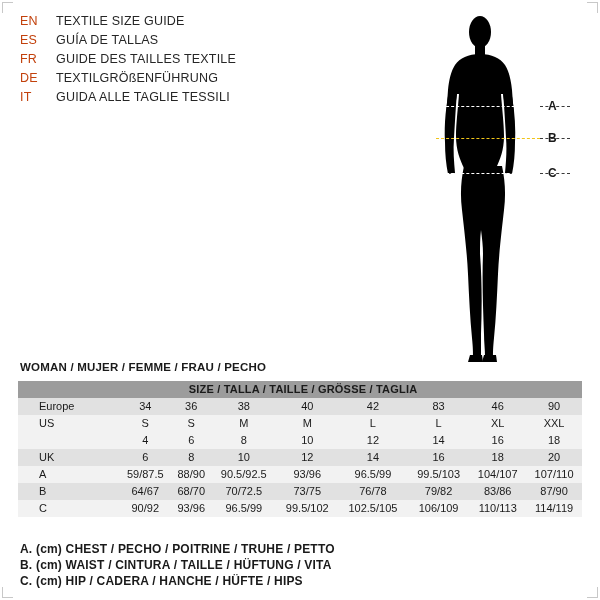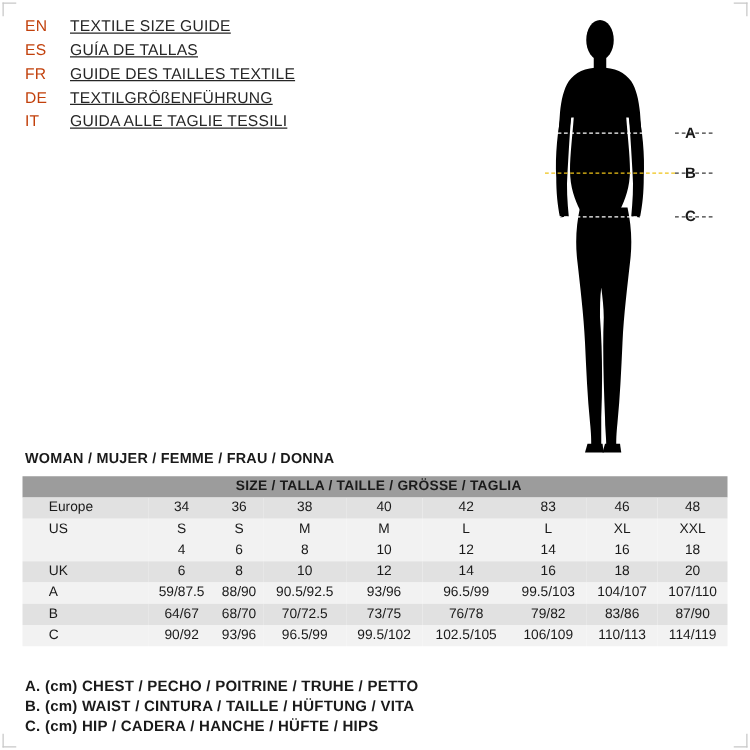--- a/index.html
+++ b/index.html
@@ -35,21 +35,20 @@
     font-size: 12.5px;
     letter-spacing: 0.2px;
   }
   .lang-code {
     width: 36px;
     flex: 0 0 36px;
     color: #c2410c;
   }
   .lang-text {
     color: #262626;
-    text-decoration: underline;
   }
 
   
   .figure-area {
     position: absolute;
     left: 380px;
     top: 8px;
     width: 215px;
     height: 360px;
   }
@@ -261,38 +260,38 @@
 
     <div class="measure-line" style="top:130px; left:56px; width:104px;"></div>
     <div class="measure-line" style="top:130px; left:160px; width:30px; border-top-color:#3a3a3a;"></div>
     <span class="measure-label" style="top:123px;">B</span>
 
     <div class="measure-line white" style="top:165px; left:56px; width:104px;"></div>
     <div class="measure-line" style="top:165px; left:160px; width:30px; border-top-color:#3a3a3a;"></div>
     <span class="measure-label" style="top:158px;">C</span>
   </div>
 
-  <div class="woman-caption">WOMAN / MUJER / FEMME / FRAU / DONNA</div>
+  <div class="woman-caption">WOMAN / MUJER / FEMME / FRAU / PECHO</div>
 
   <table class="size-table">
     <tbody>
       <tr class="header-row">
         <th class="head-cell col-label" colspan="9">SIZE / TALLA / TAILLE / GRÖSSE / TAGLIA</th>
       </tr>
 
       <tr class="band-dark">
         <td class="row-label col-label">Europe</td>
         <td>34</td>
         <td>36</td>
         <td>38</td>
         <td>40</td>
         <td>42</td>
         <td>83</td>
         <td>46</td>
-        <td>48</td>
+        <td>90</td>
       </tr>
 
       <tr class="band-light">
         <td class="row-label col-label">US</td>
         <td>S</td>
         <td>S</td>
         <td>M</td>
         <td>M</td>
         <td>L</td>
         <td>L</td>

